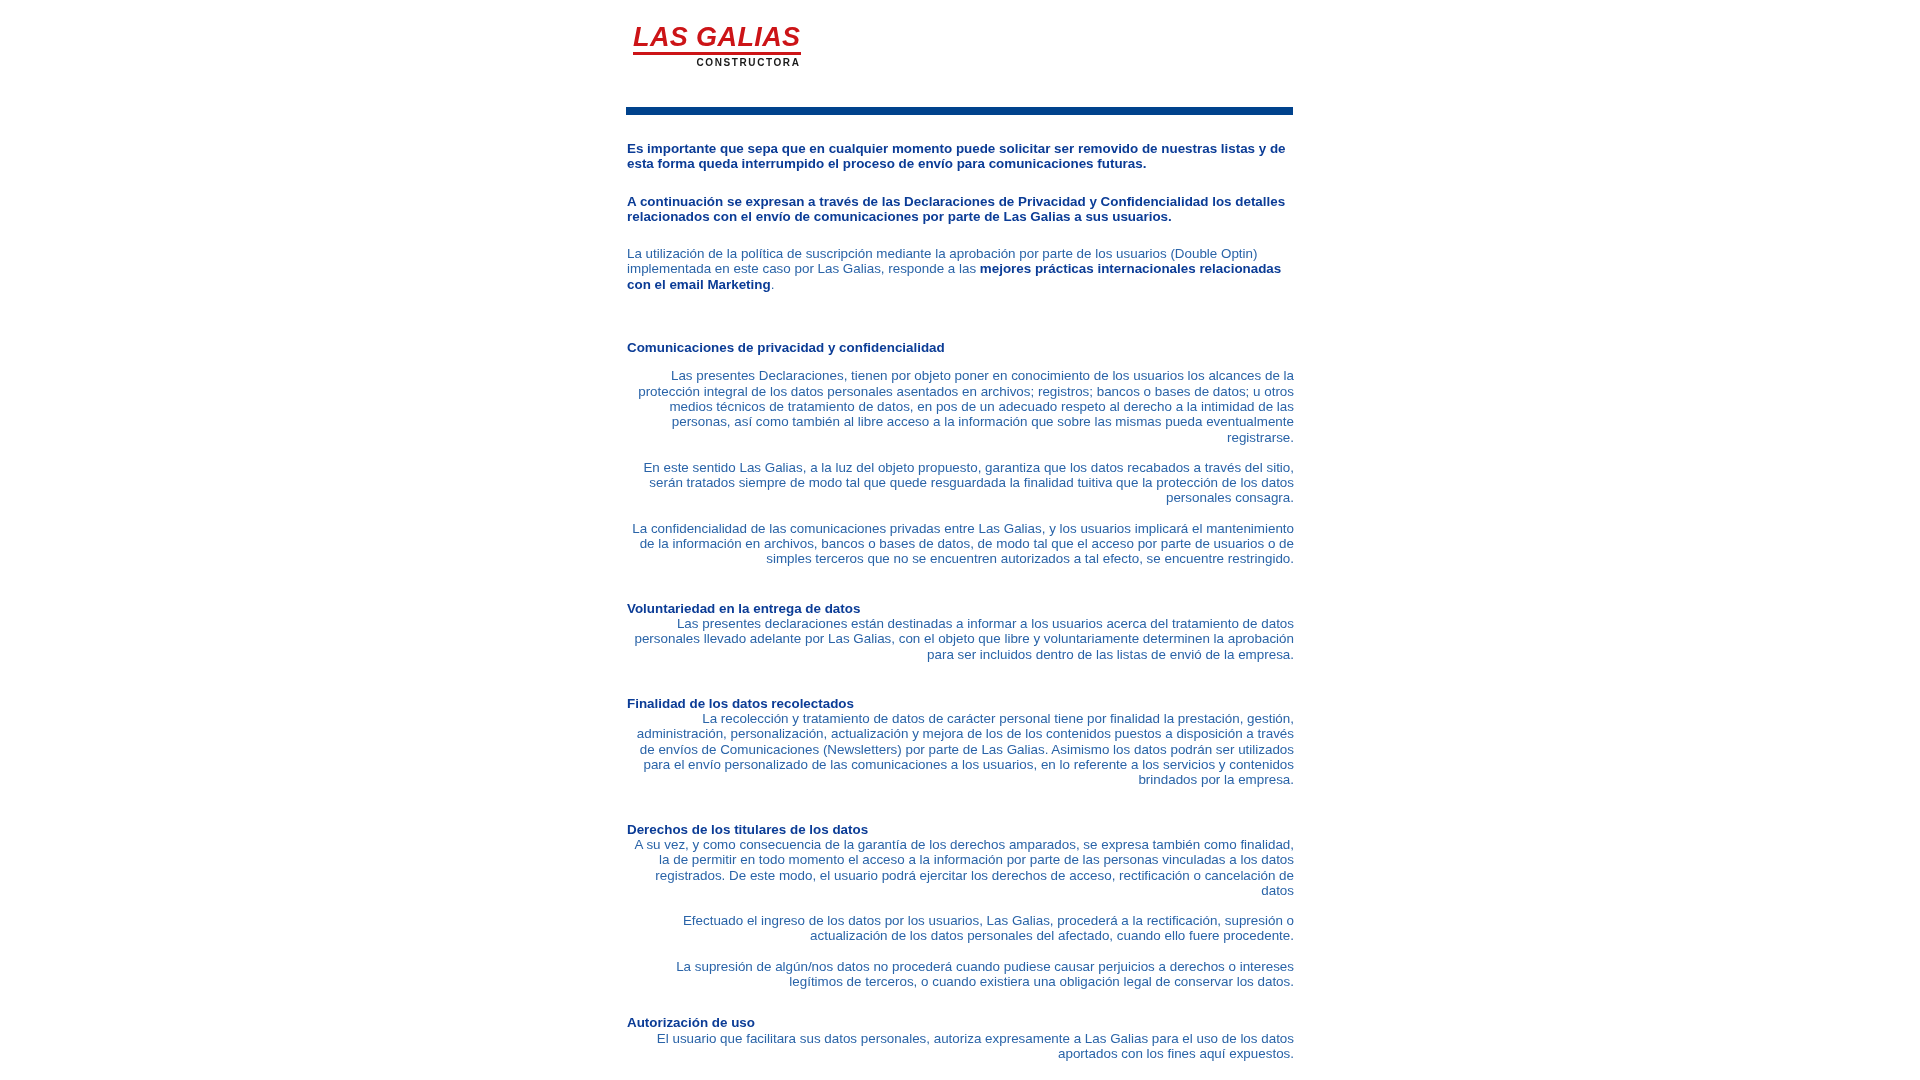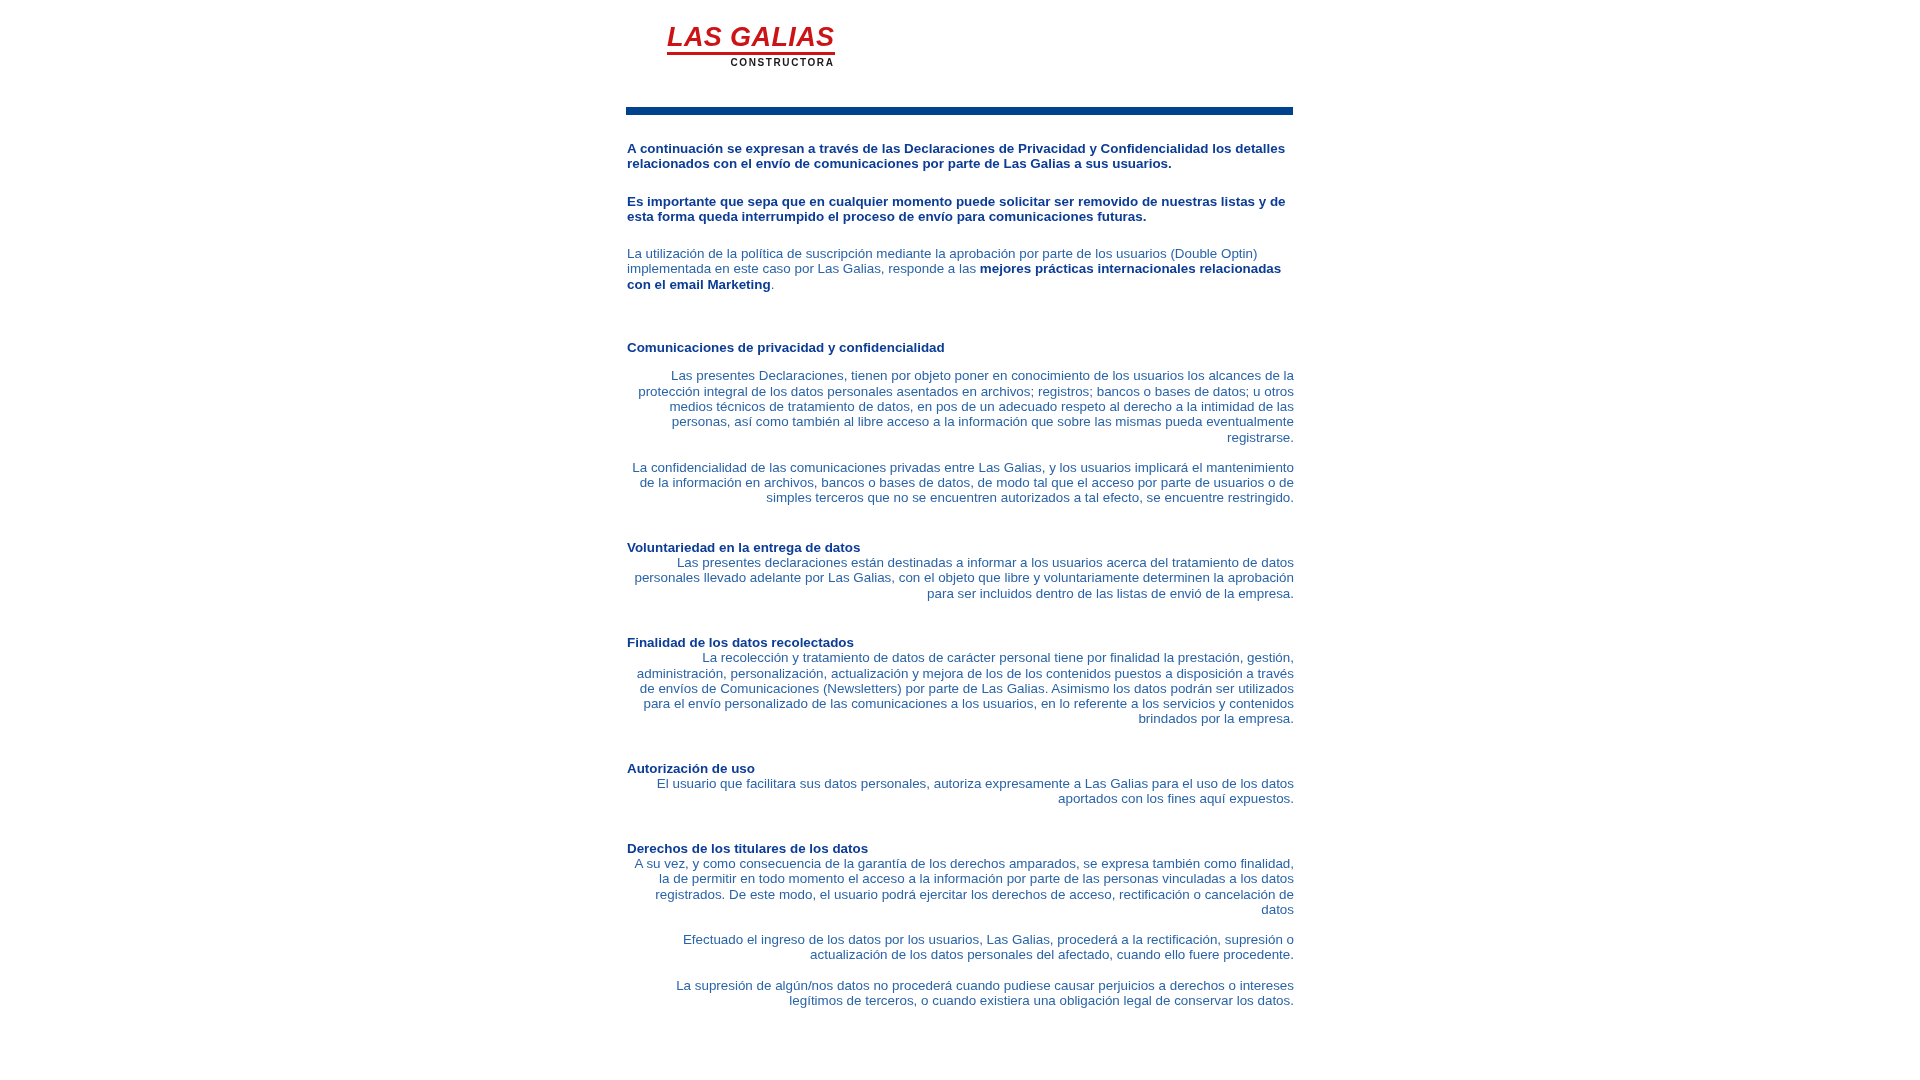--- a/index.html
+++ b/index.html
@@ -17,21 +17,21 @@
     position: relative;
     width: 1920px;
     min-height: 1080px;
     background: #ffffff;
     overflow: hidden;
   }
 
   
   .header {
     position: absolute;
-    left: 667px;
+    left: 633px;
     top: 24px;
     width: 660px;
     height: 50px;
   }
   .logo {
     display: inline-block;
     line-height: 1;
     user-select: none;
   }
   .logo-main {
@@ -127,50 +127,51 @@
     <div class="logo">
       <span class="logo-main">LAS GALIAS</span>
       <span class="logo-sub">CONSTRUCTORA</span>
     </div>
   </div>
 
   <div class="divider"></div>
 
   <div class="content">
 
+    <p class="block lead second">Es importante que sepa que en cualquier momento puede solicitar ser removido de nuestras listas y de esta forma queda interrumpido el proceso de envío para comunicaciones futuras.</p>
+
     <p class="block lead">A continuación se expresan a través de las Declaraciones de Privacidad y Confidencialidad los detalles relacionados con el envío de comunicaciones por parte de Las Galias a sus usuarios.</p>
-
-    <p class="block lead second">Es importante que sepa que en cualquier momento puede solicitar ser removido de nuestras listas y de esta forma queda interrumpido el proceso de envío para comunicaciones futuras.</p>
 
     <p class="block intro">
       <span>La utilización de la política de suscripción mediante la aprobación por parte de los usuarios (Double Optin) implementada en este caso por Las Galias, responde a las </span><span class="inline-bold">mejores prácticas internacionales relacionadas con el email Marketing</span><span>.</span>
     </p>
 
     <div class="section gap-lg">
       <p class="section-title spaced">Comunicaciones de privacidad y confidencialidad</p>
       <p class="section-body">Las presentes Declaraciones, tienen por objeto poner en conocimiento de los usuarios los alcances de la protección integral de los datos personales asentados en archivos; registros; bancos o bases de datos; u otros medios técnicos de tratamiento de datos, en pos de un adecuado respeto al derecho a la intimidad de las personas, así como también al libre acceso a la información que sobre las mismas pueda eventualmente registrarse.</p>
+      <p class="section-body">En este sentido Las Galias, a la luz del objeto propuesto, garantiza que los datos recabados a través del sitio, serán tratados siempre de modo tal que quede resguardada la finalidad tuitiva que la protección de los datos personales consagra.</p>
       <p class="section-body">La confidencialidad de las comunicaciones privadas entre Las Galias, y los usuarios implicará el mantenimiento de la información en archivos, bancos o bases de datos, de modo tal que el acceso por parte de usuarios o de simples terceros que no se encuentren autorizados a tal efecto, se encuentre restringido.</p>
     </div>
 
     <div class="section gap-lg">
       <p class="section-title">Voluntariedad en la entrega de datos</p>
       <p class="section-body">Las presentes declaraciones están destinadas a informar a los usuarios acerca del tratamiento de datos personales llevado adelante por Las Galias, con el objeto que libre y voluntariamente determinen la aprobación para ser incluidos dentro de las listas de envió de la empresa.</p>
     </div>
 
     <div class="section gap-lg">
       <p class="section-title">Finalidad de los datos recolectados</p>
       <p class="section-body">La recolección y tratamiento de datos de carácter personal tiene por finalidad la prestación, gestión, administración, personalización, actualización y mejora de los de los contenidos puestos a disposición a través de envíos de Comunicaciones (Newsletters) por parte de Las Galias. Asimismo los datos podrán ser utilizados para el envío personalizado de las comunicaciones a los usuarios, en lo referente a los servicios y contenidos brindados por la empresa.</p>
     </div>
 
-    <div class="section gap-lg">
-      <p class="section-title">Autorización de uso</p>
-      <p class="section-body">El usuario que facilitara sus datos personales, autoriza expresamente a Las Galias para el uso de los datos aportados con los fines aquí expuestos.</p>
-    </div>
-
     <div class="section gap-md">
       <p class="section-title">Derechos de los titulares de los datos</p>
       <p class="section-body">A su vez, y como consecuencia de la garantía de los derechos amparados, se expresa también como finalidad, la de permitir en todo momento el acceso a la información por parte de las personas vinculadas a los datos registrados. De este modo, el usuario podrá ejercitar los derechos de acceso, rectificación o cancelación de datos</p>
       <p class="section-body">Efectuado el ingreso de los datos por los usuarios, Las Galias, procederá a la rectificación, supresión o actualización de los datos personales del afectado, cuando ello fuere procedente.</p>
       <p class="section-body">La supresión de algún/nos datos no procederá cuando pudiese causar perjuicios a derechos o intereses legítimos de terceros, o cuando existiera una obligación legal de conservar los datos.</p>
     </div>
 
+    <div class="section gap-lg">
+      <p class="section-title">Autorización de uso</p>
+      <p class="section-body">El usuario que facilitara sus datos personales, autoriza expresamente a Las Galias para el uso de los datos aportados con los fines aquí expuestos.</p>
+    </div>
+
   </div>
 </div>
 
 </body></html>

